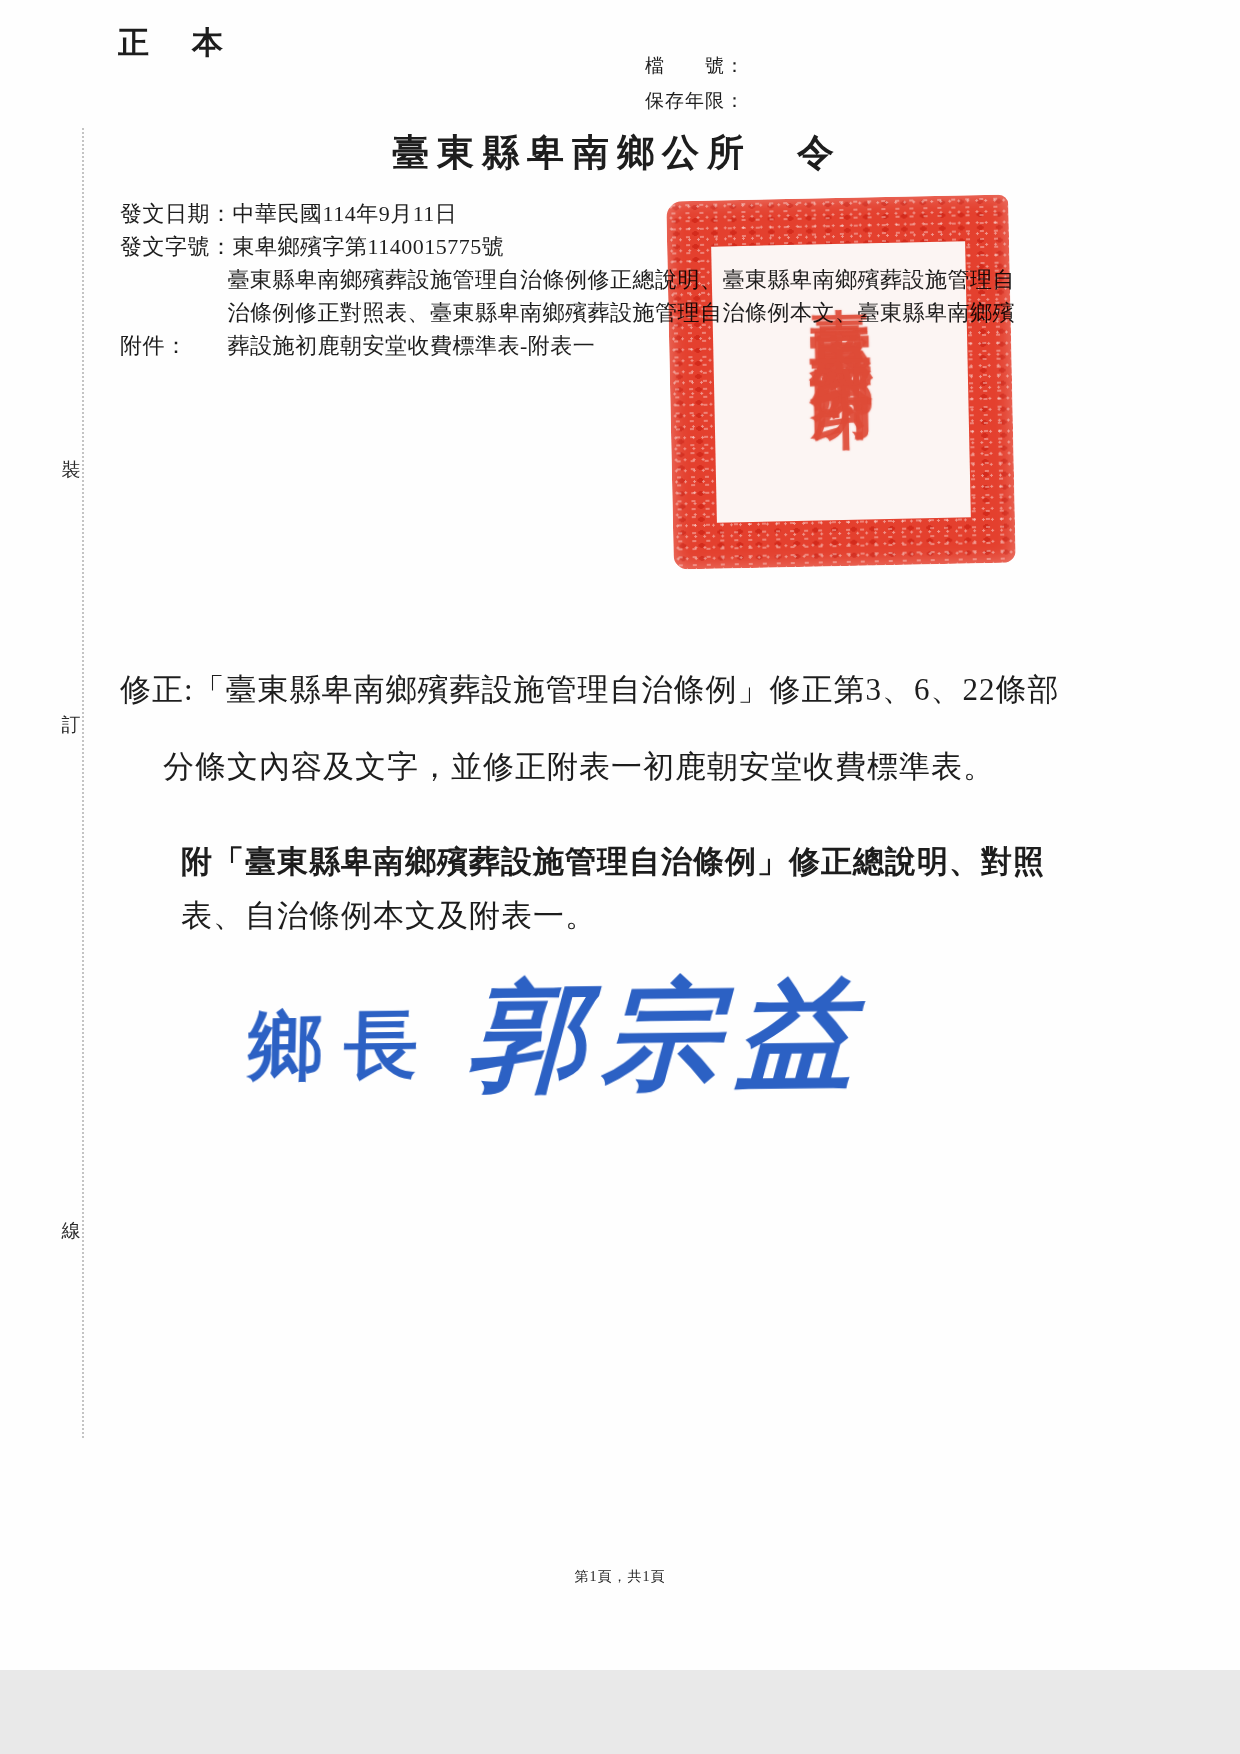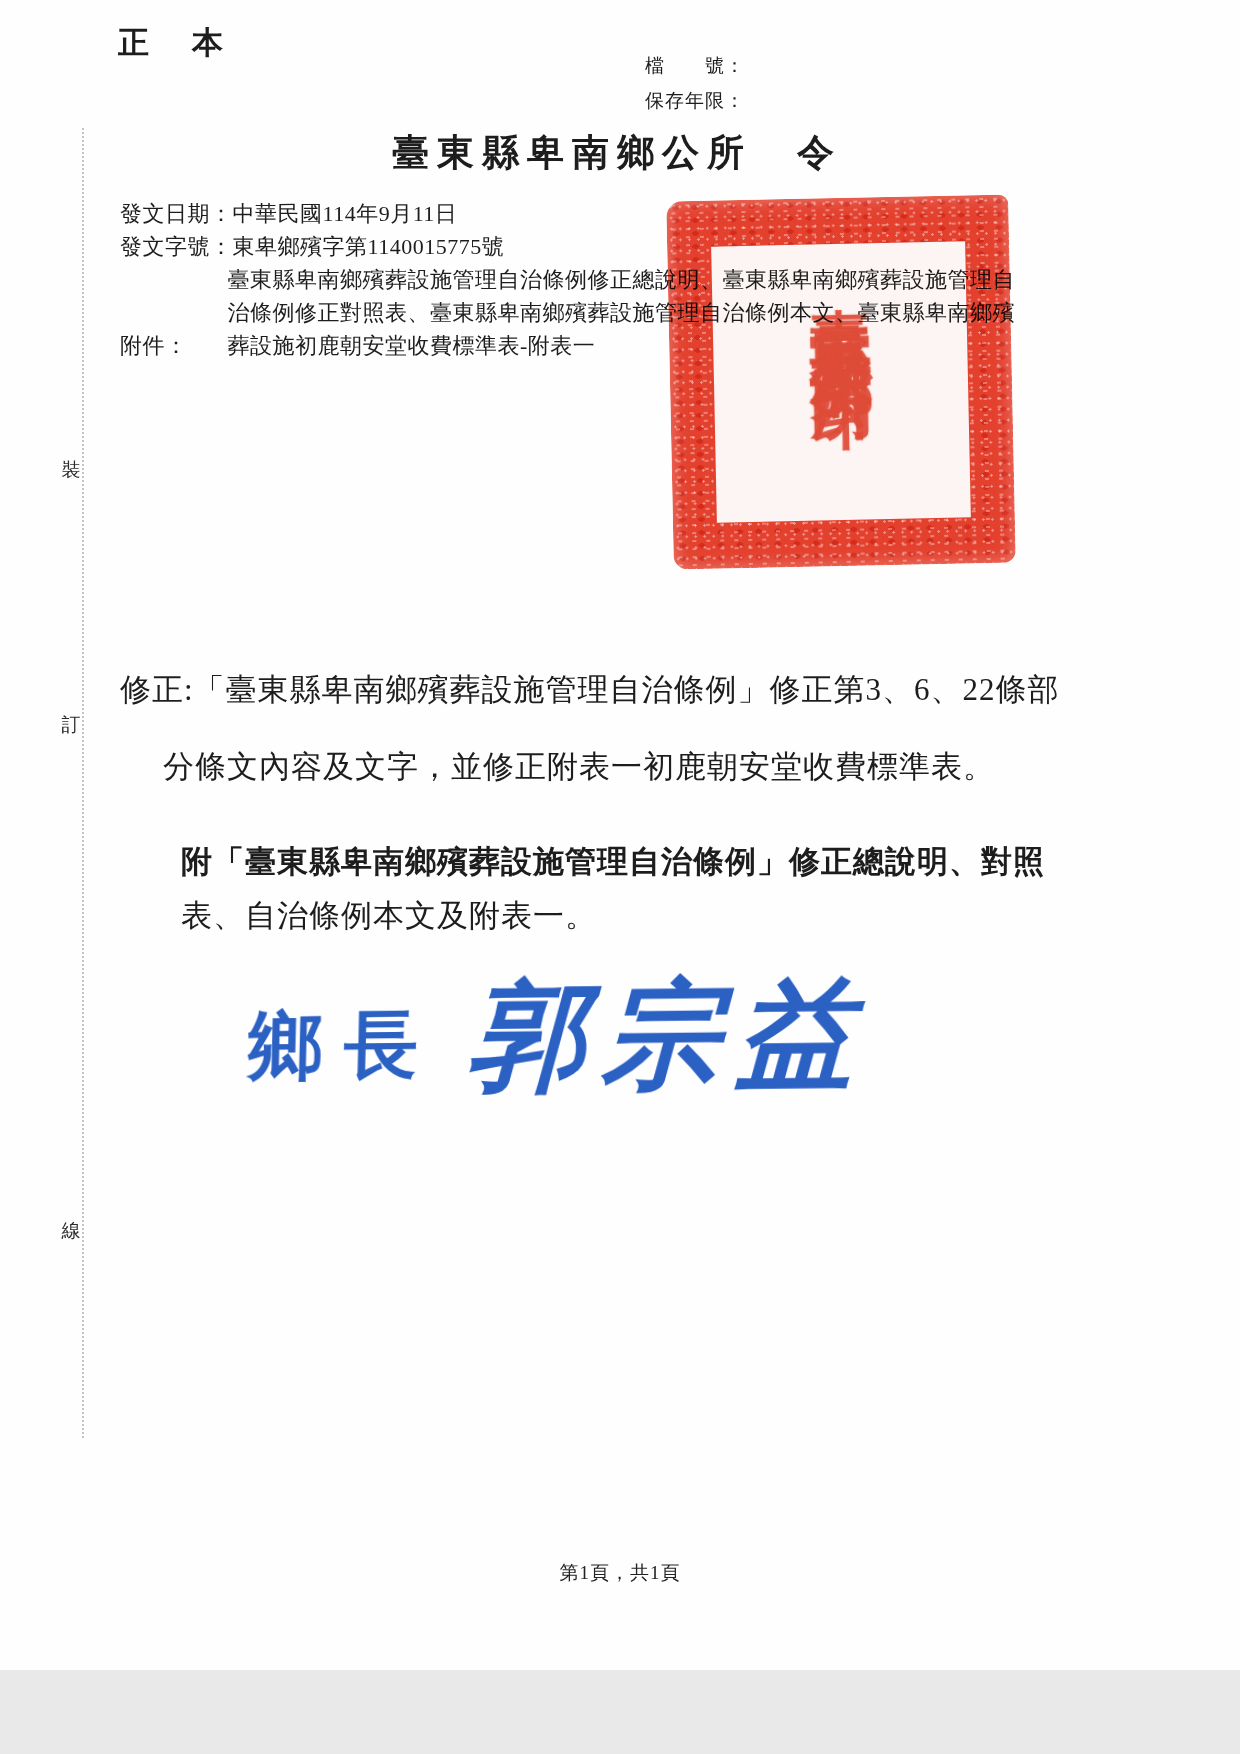--- a/index.html
+++ b/index.html
@@ -113,21 +113,21 @@
     position:absolute;left:55px;width:32px;text-align:center;
     font-size:19px;color:#2a2a2a;letter-spacing:0;
   }
   .mark-0{top:457px;}
   .mark-1{top:712px;}
   .mark-2{top:1218px;}
 
   
   .page-footer{
     position:absolute;left:0;bottom:84px;width:1240px;
-    text-align:center;font-size:19px;letter-spacing:1px;color:#222;
+    text-align:center;font-size:14px;letter-spacing:1px;color:#222;
   }
 </style>
 </head>
 <body>
 
 <div class="page">
 
   <div class="copy-type">正　本</div>
 
   <div class="file-block">

